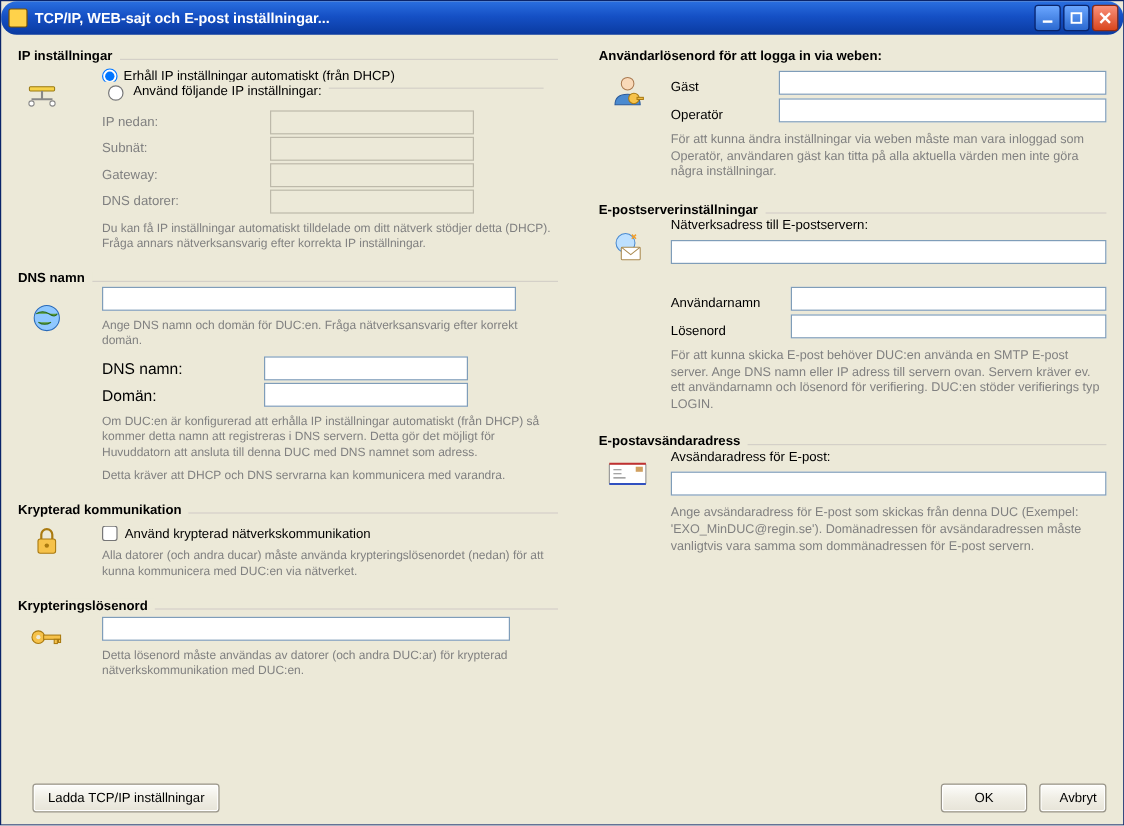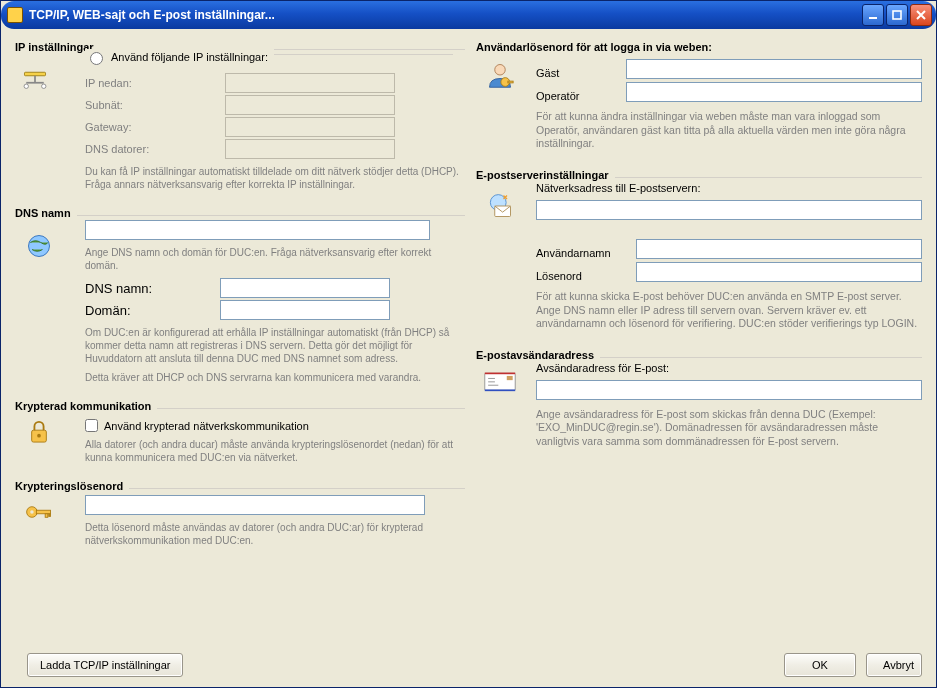--- a/index.html
+++ b/index.html
@@ -34,21 +34,21 @@
     border-radius: 3px;
     display: flex; align-items: center; justify-content: center;
     color: #fff; font-weight: bold; cursor: pointer;
   }
   .titlebar-btn.close { background: linear-gradient(to bottom, #f9907a 0%, #d9461e 100%); border-color: #8e2a10; }
   .titlebar-btn svg { width: 12px; height: 12px; }
   .client {
     flex: 1; padding: 12px 14px 10px 14px;
     display: flex; flex-direction: column;
   }
-  .columns { display: flex; gap: 11px; flex: 1; }
+  .columns { display: flex; gap: 34px; flex: 1; }
   .col { display: flex; flex-direction: column; }
   .col-left { width: 450px; }
   .col-right { flex: 1; }
   .group { margin-bottom: 10px; position: relative; }
   .group-border { border-top: 1px solid #d4d0c8; position: relative; margin-top: 8px; padding-top: 4px; }
   .group-border .group-title {
     position: absolute; top: -9px; left: 0;
     background: #ece9d8; padding-right: 6px;
     font-weight: bold; font-size: 11px;
   }
@@ -161,20 +161,24 @@
           <div class="icon-slot">
             <svg class="icon-net" viewBox="0 0 32 24">
               <rect x="4" y="2" width="24" height="4" rx="1" fill="#f6d24a" stroke="#9a7a10"></rect>
               <line x1="16" y1="6" x2="16" y2="14" stroke="#888" stroke-width="2"></line>
               <line x1="6" y1="14" x2="26" y2="14" stroke="#888" stroke-width="2"></line>
               <circle cx="6" cy="18" r="2.5" fill="#fff" stroke="#888"></circle>
               <circle cx="26" cy="18" r="2.5" fill="#fff" stroke="#888"></circle>
             </svg>
           </div>
 
+          <div class="radio-row">
+            <input type="radio" name="ipmode" checked="" style="">
+            <span>Erhåll IP inställningar automatiskt (från DHCP)</span>
+          </div>
 
           <div class="ip-fields-wrap">
             <span class="sub-title sub-title-wrap">
               <input type="radio" name="ipmode" style="">
               <span style="color:#000">Använd följande IP inställningar:</span>
             </span>
             <div style="height:10px"></div>
             <div class="field-row">
               <label>IP nedan:</label>
               <input class="disabled" disabled="" style="">

